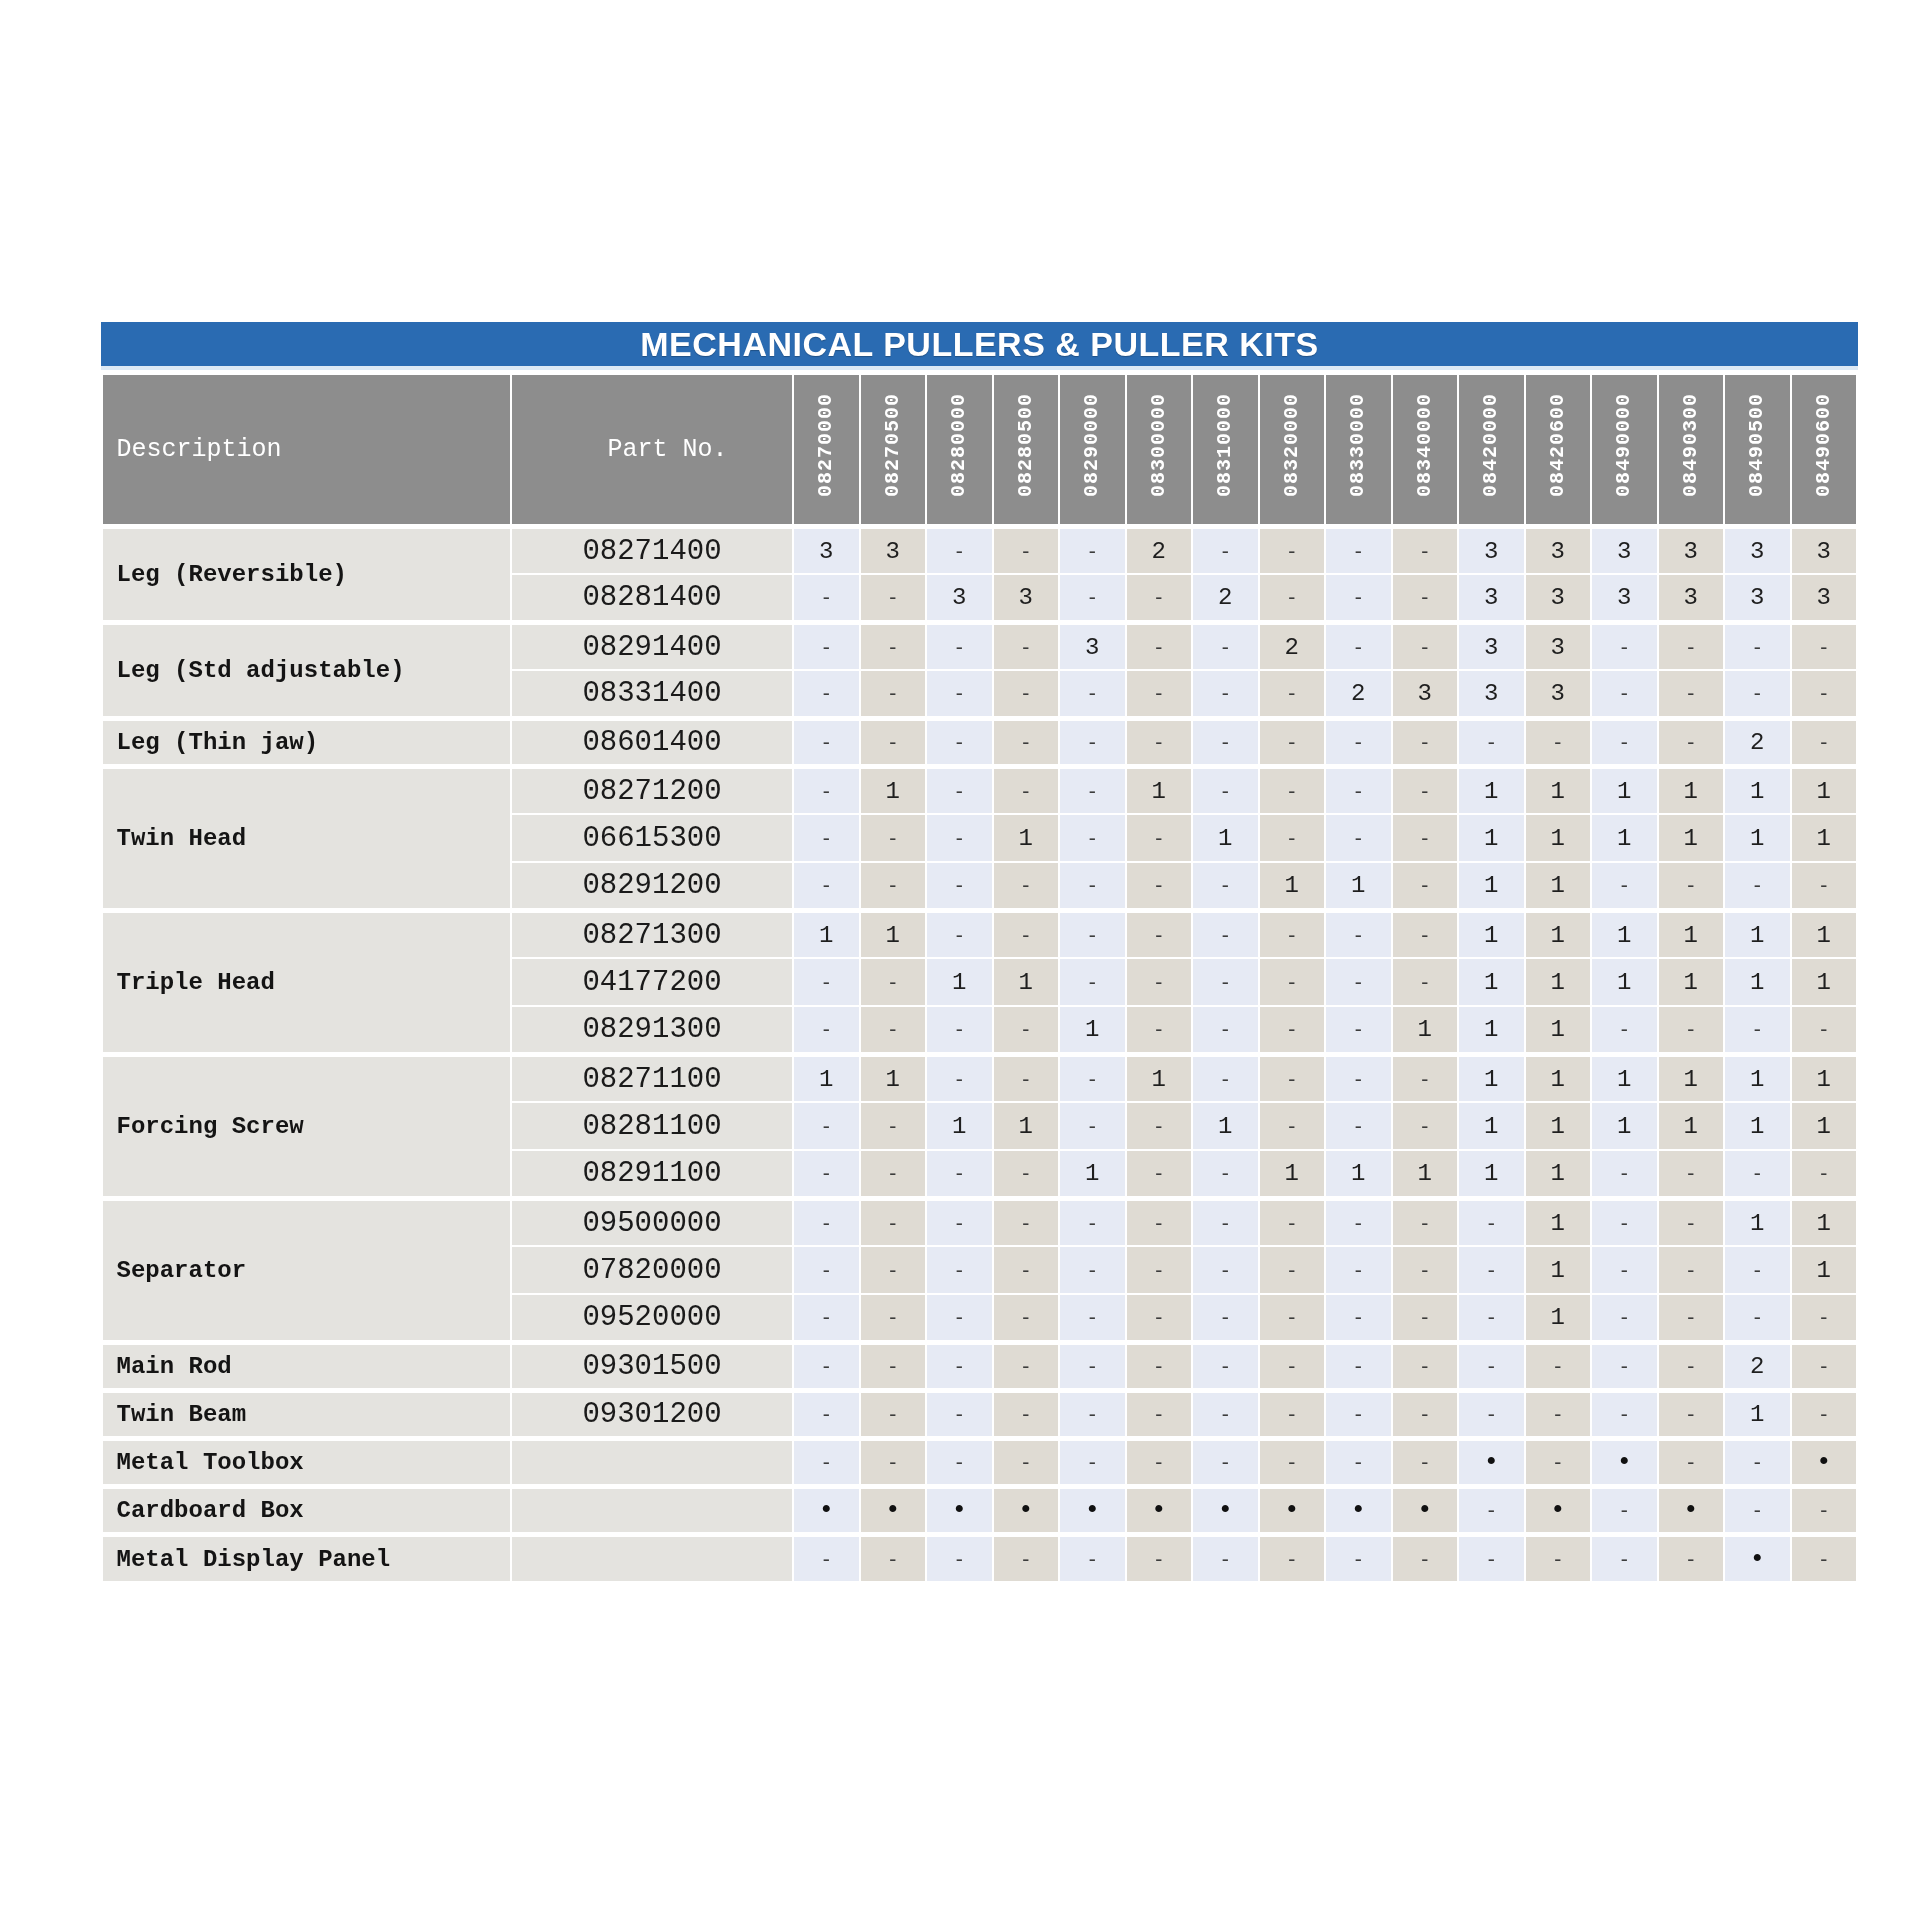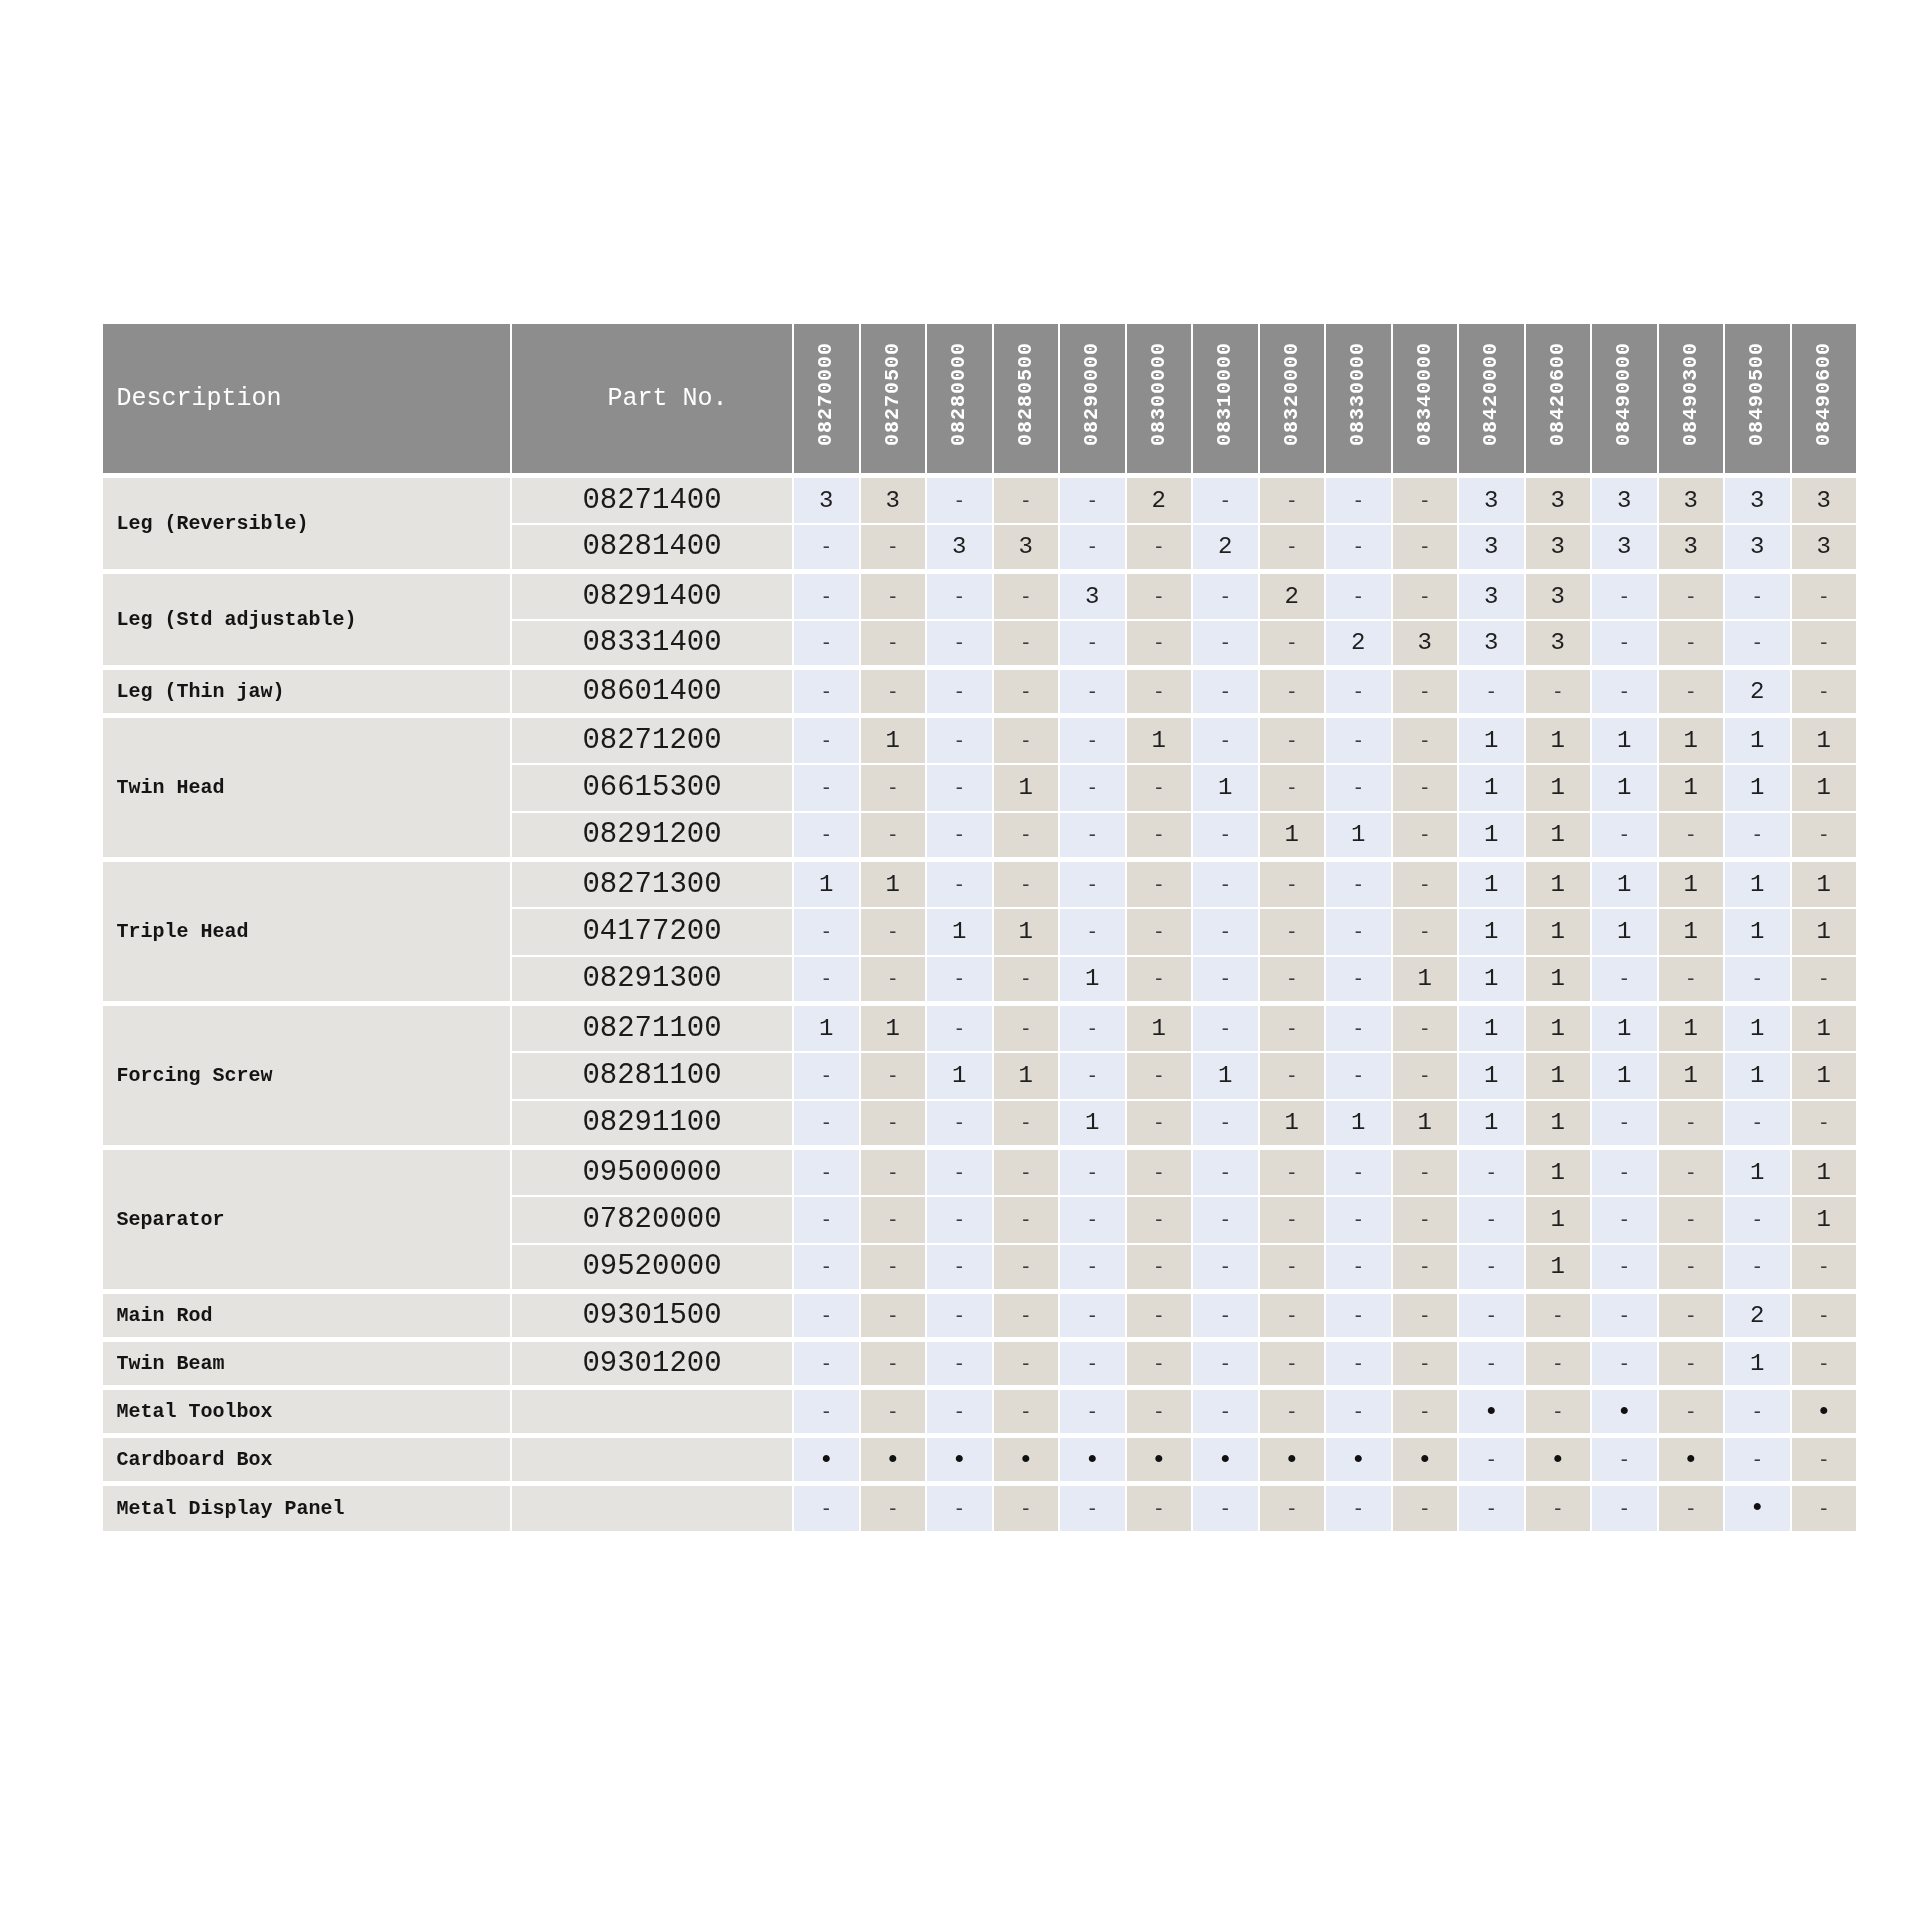--- a/index.html
+++ b/index.html
@@ -58,21 +58,21 @@
     font-weight: bold;
     font-size: 20px;
     letter-spacing: 1px;
     line-height: 1;
     white-space: nowrap;
   }
   tbody tr { height: 48px; }
   td.desc {
     background: var(--labelbg, #E4E3DF);
     font-weight: bold;
-    font-size: 20px;
+    font-size: 24px;
     color: #141414;
     text-align: left;
     padding-left: 13.5px;
     vertical-align: middle;
   }
   td.part {
     background: var(--labelbg, #E4E3DF);
     font-size: 29px;
     color: #1a1a1a;
     text-align: center;
@@ -88,20 +88,23 @@
   td.qty.c-odd  { background: var(--colblue, #E6EAF4); }
   td.qty.c-even { background: var(--coltan, #DFDBD3); }
   td.qty .dash   { font-size: 19.3px; color: #3c3c3c; }
   td.qty .bullet { font-size: 26px; color: #111111; }
   tr.group-start td { border-top-width: 5.8px; }
 </style>
 </head>
 <body>
 
 <div class="page">
+  <div class="title-bar">
+    <span>MECHANICAL PULLERS &amp; PULLER KITS</span>
+  </div>
   <table>
     <colgroup>
         <col style="width: 409px;">
         <col style="width: 282px;">
         <col>
         <col>
         <col>
         <col>
         <col>
         <col>

